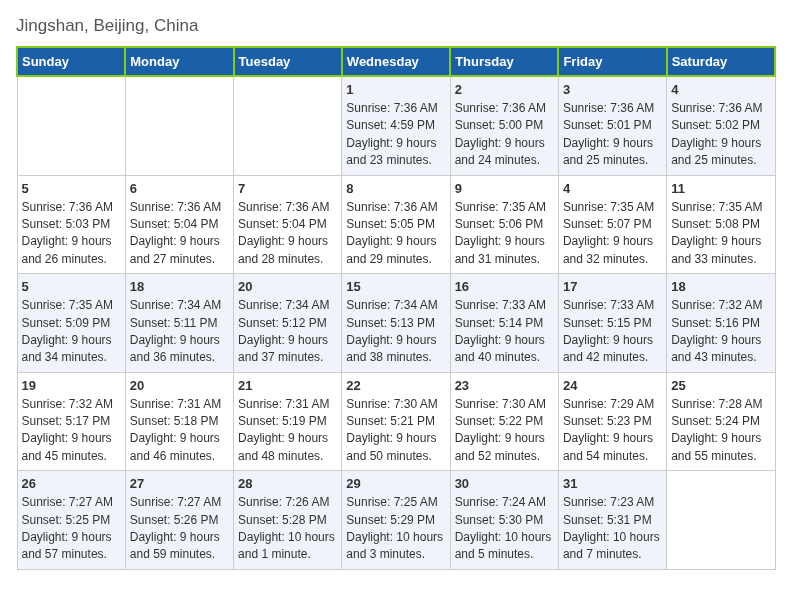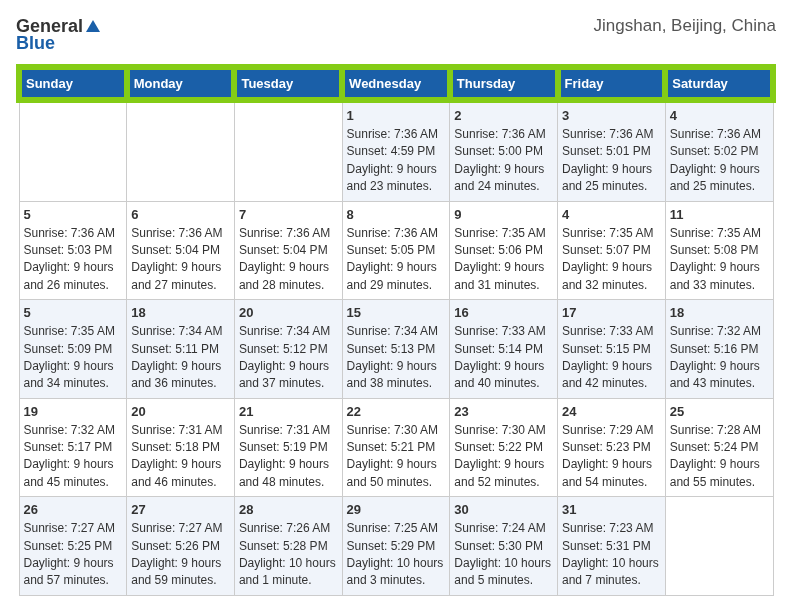--- a/index.html
+++ b/index.html
@@ -44,21 +44,21 @@
     }
     thead tr {
       background-color: #1a5fa8;
       color: #fff;
     }
     thead th {
       padding: 6px 4px;
       font-size: 13px;
       font-weight: bold;
       text-align: left;
-      border: 6px solid #84cc16;
+      border: 2px solid #84cc16;
     }
     tbody tr {
       background: #fff;
     }
     tbody tr:nth-child(odd) {
       background: #f0f4fa;
     }
     tbody td {
       padding: 5px 4px;
       vertical-align: top;
@@ -78,29 +78,20 @@
       color: #333;
     }
     .empty {
       background: #fff !important;
     }
   </style>
 </head>
 <body>
 
 <div class="header">
-  <div class="logo">
-    <div class="logo-line">
-      <span style="font-size:18px;font-weight:bold;color:#333;">General</span>
-      <svg width="18" height="18" viewBox="0 0 18 18" style="margin-left:1px;">
-        <polygon points="9,2 16,14 2,14" fill="#1a5fa8"></polygon>
-      </svg>
-    </div>
-    <span style="font-size:18px;font-weight:bold;color:#1a5fa8;margin-top:-4px;">Blue</span>
-  </div>
   <div class="title-block">
     <div class="location">Jingshan, Beijing, China</div>
   </div>
 </div>
 
 <table>
   <thead>
     <tr>
     <th>Sunday</th>
         <th>Monday</th>

